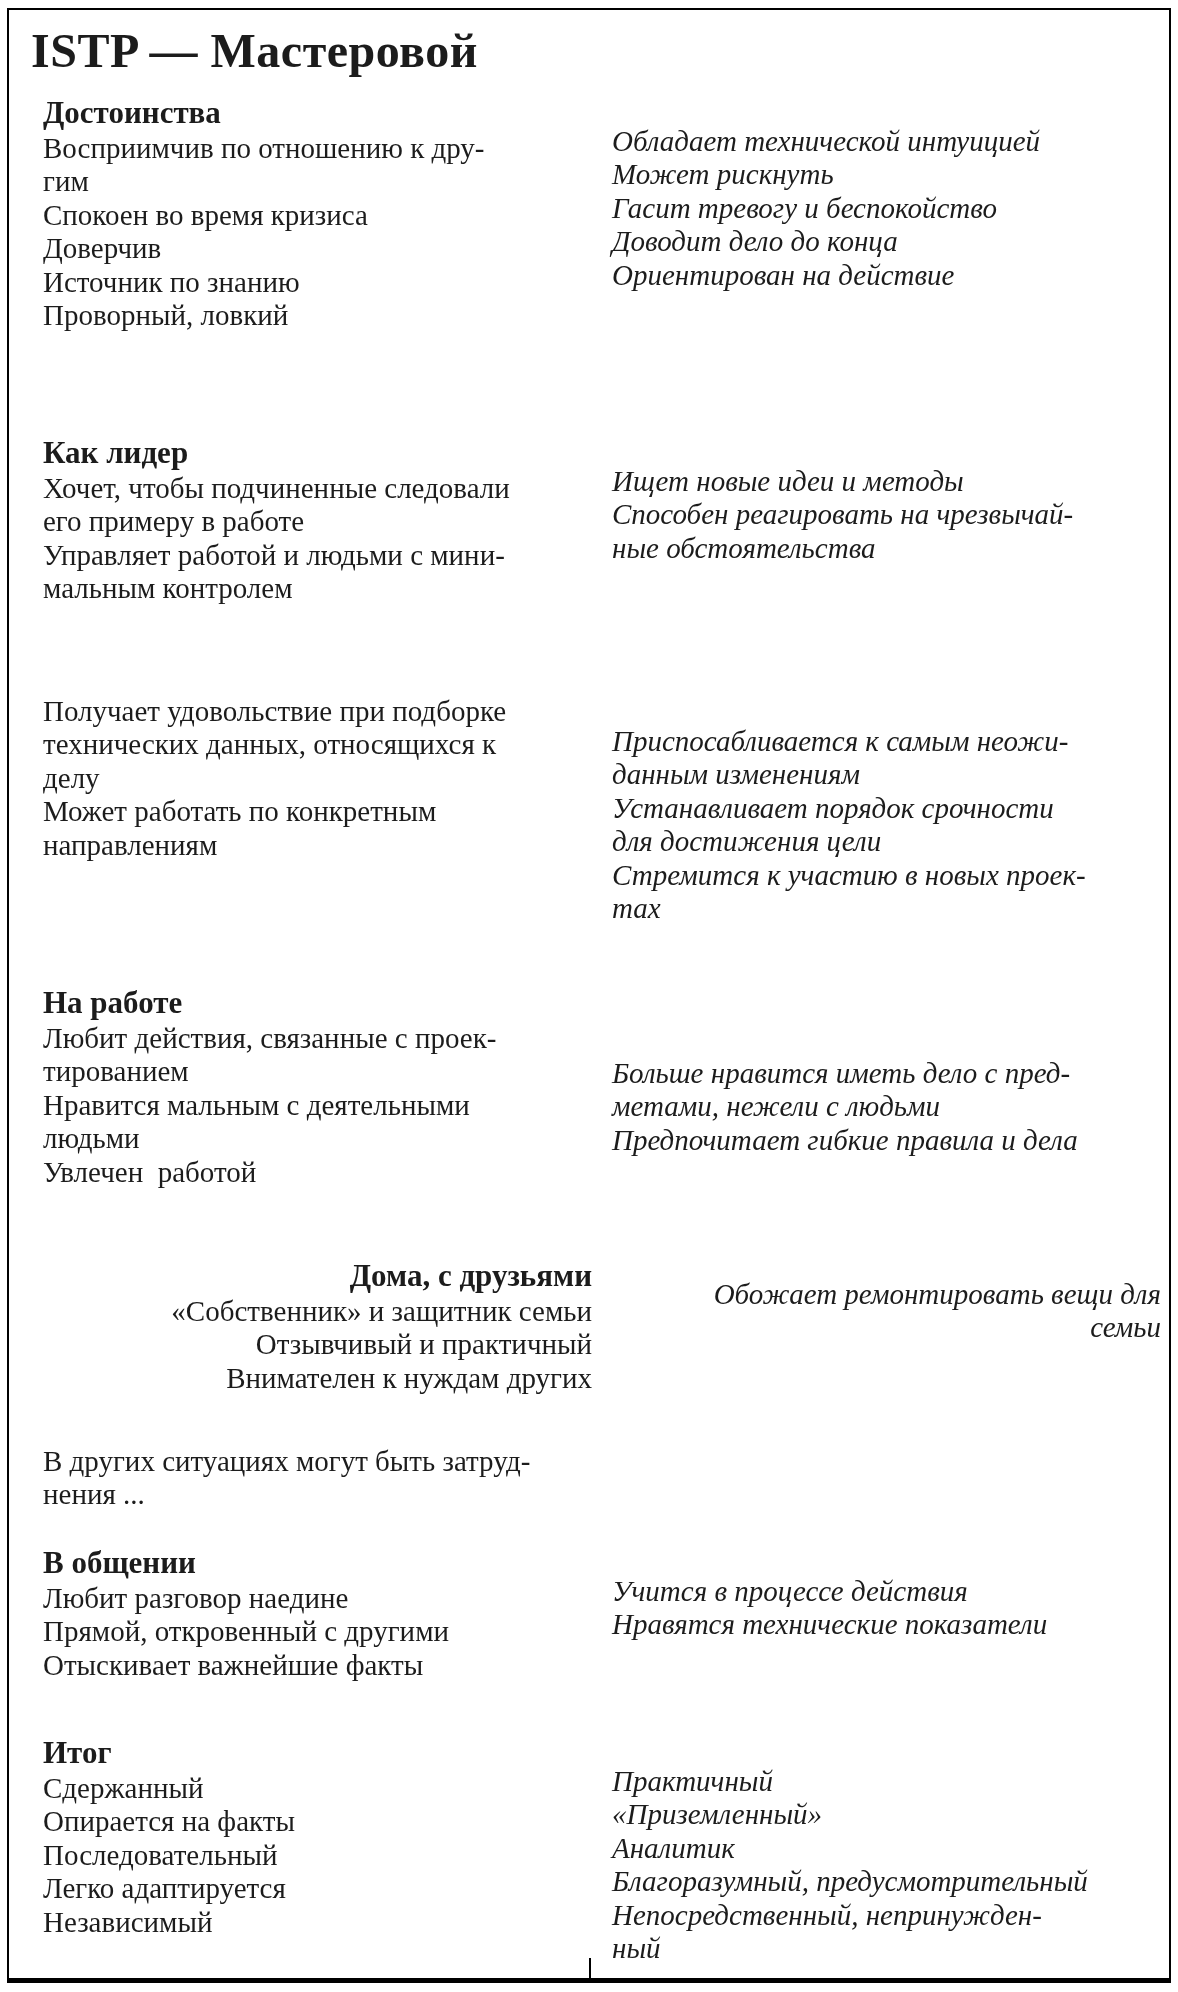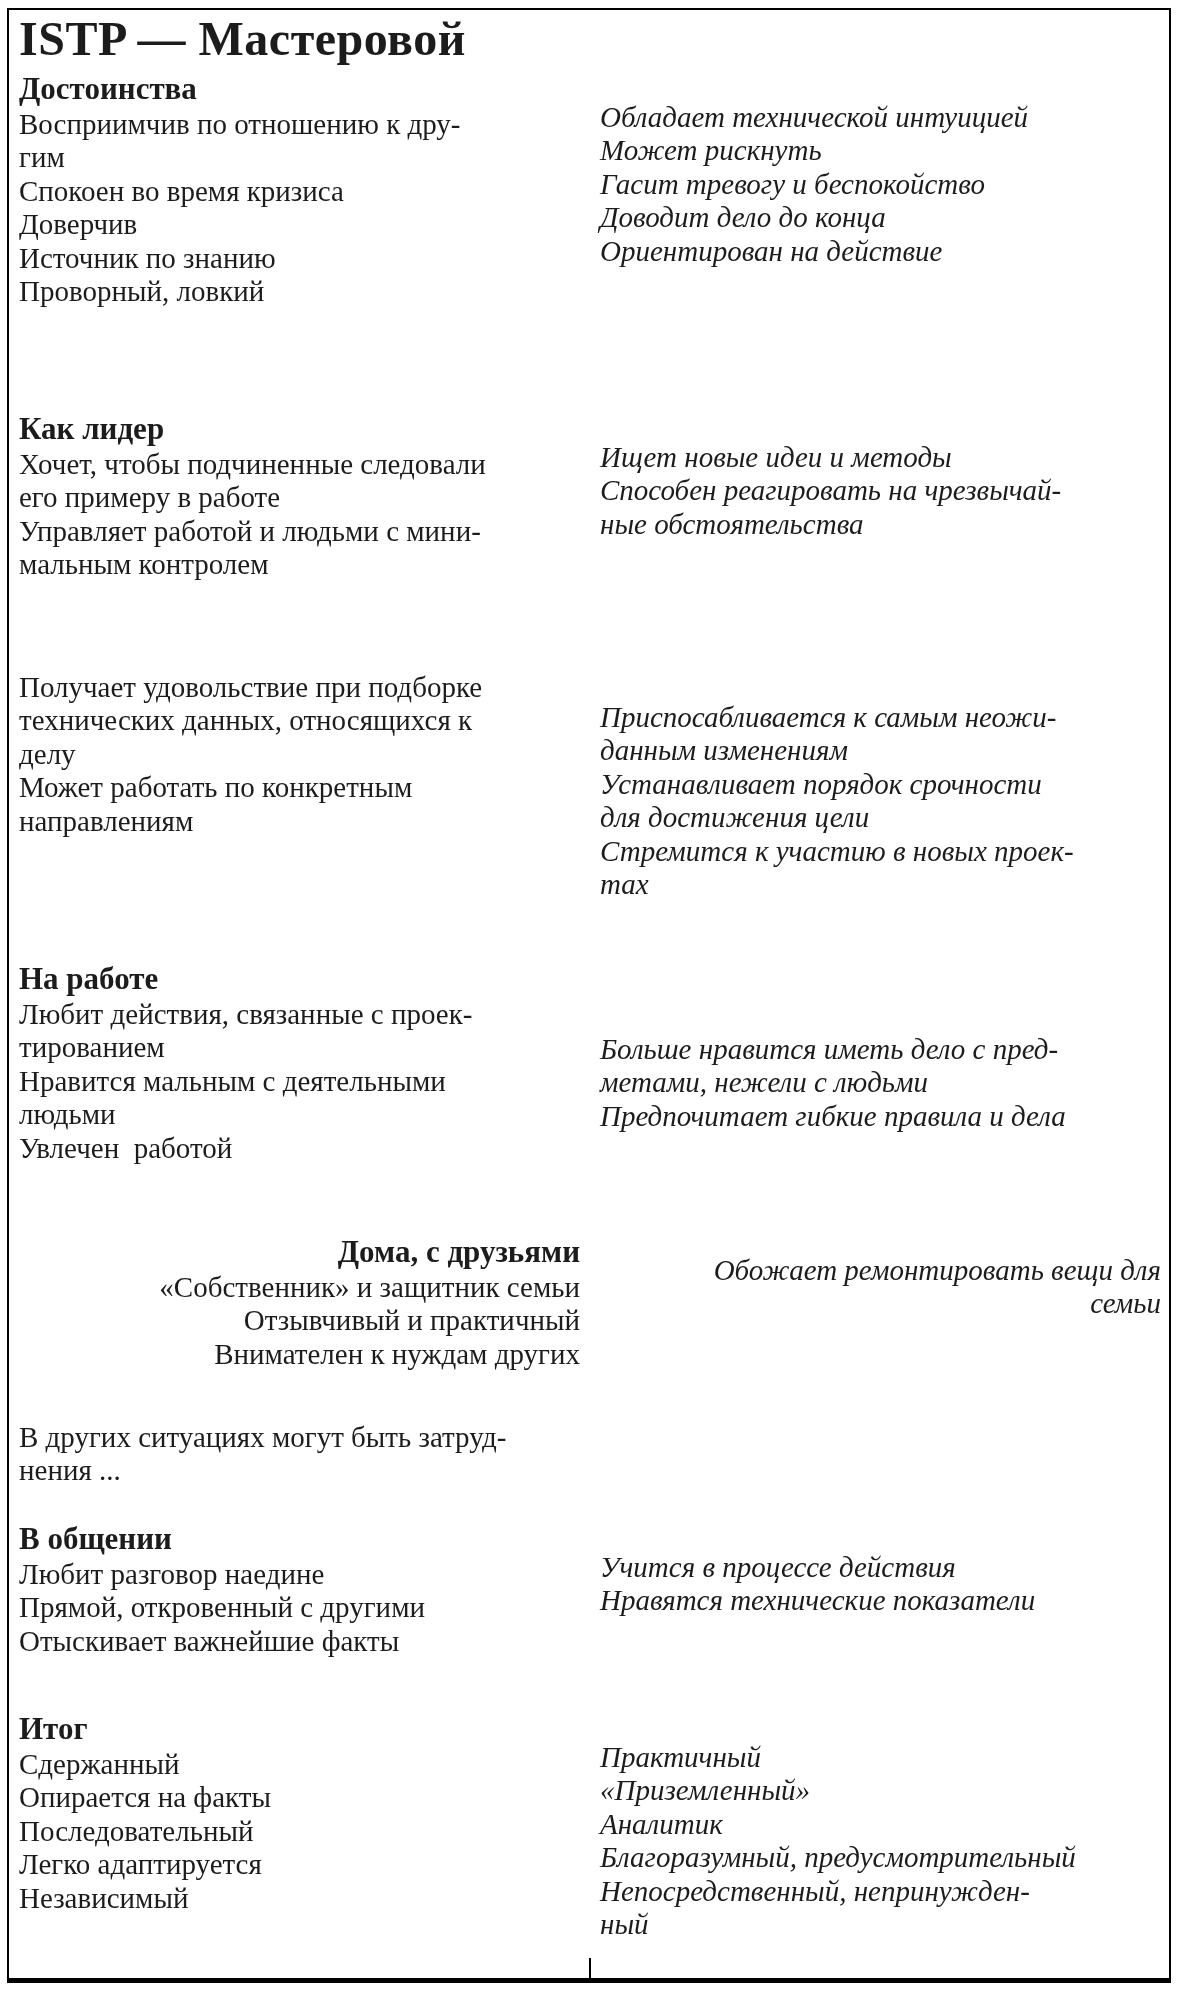--- a/index.html
+++ b/index.html
@@ -22,25 +22,25 @@
     height: 100%;
     border: 2px solid var(--border, #000000);
     border-bottom-width: 5px;
     padding: 2px 6px 0 6px;
     overflow: hidden;
   }
   .title {
     font-size: 48px;
     font-weight: bold;
     line-height: 1.12;
-    margin: 0;
+    margin: 12px;
     padding: 0 0 5px 4px;
     letter-spacing: 0.5px;
   }
-  .row { display: flex; gap: 14px; }
+  .row { display: flex; gap: 14px; margin-left: 24px; }
   .cell { flex: 1 1 0; padding: 0 2px 0 4px; }
   .heading {
     font-size: 31px;
     font-weight: bold;
     line-height: 36px;
     margin: 0 0 1px 0;
   }
   .item {
     font-size: 29px;
     line-height: 33.5px;

